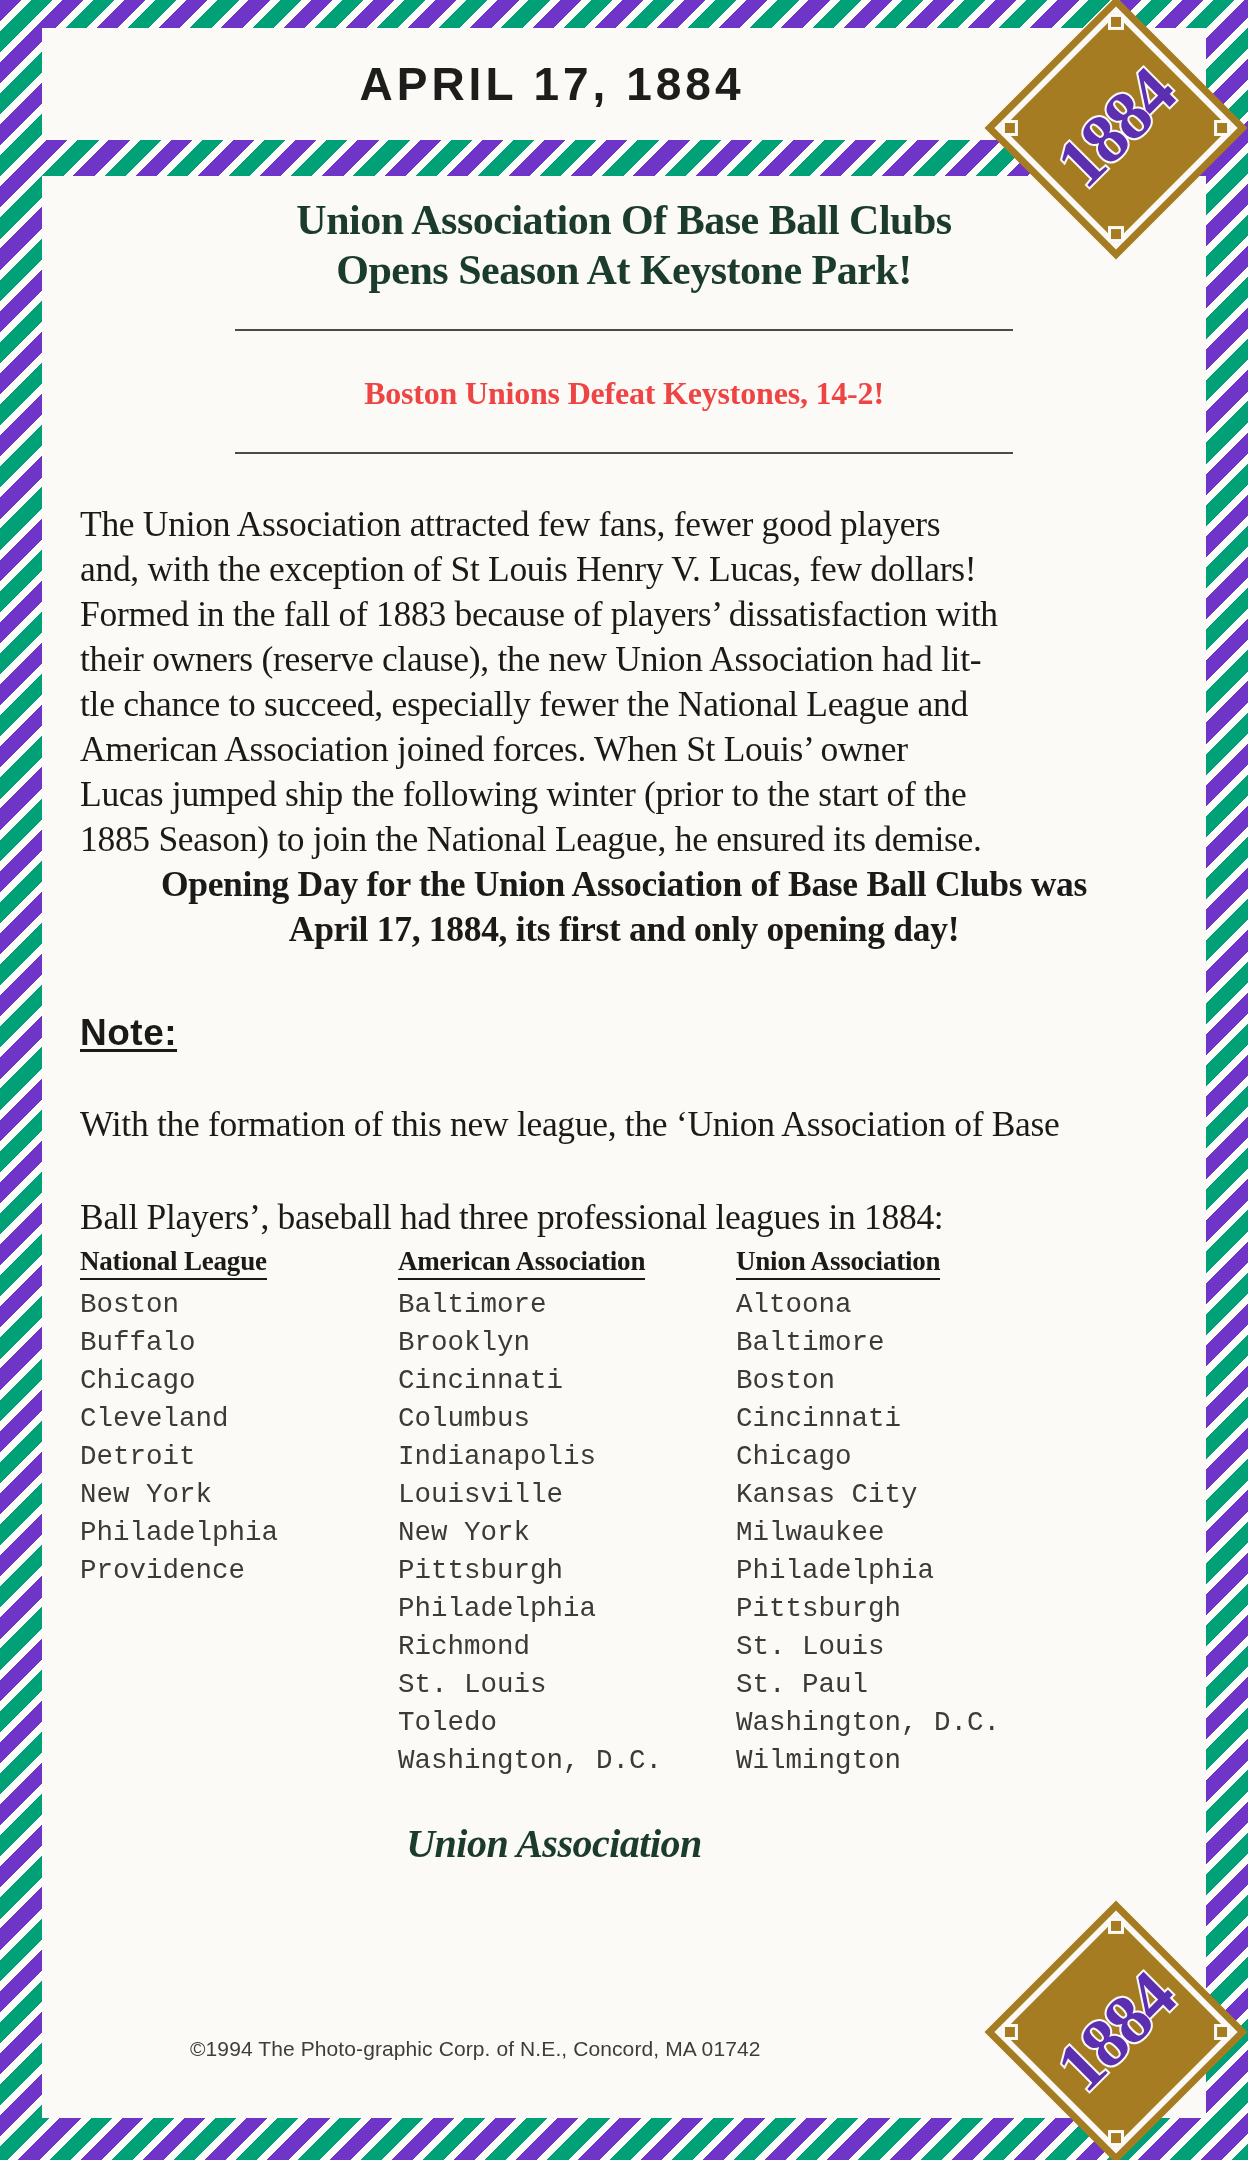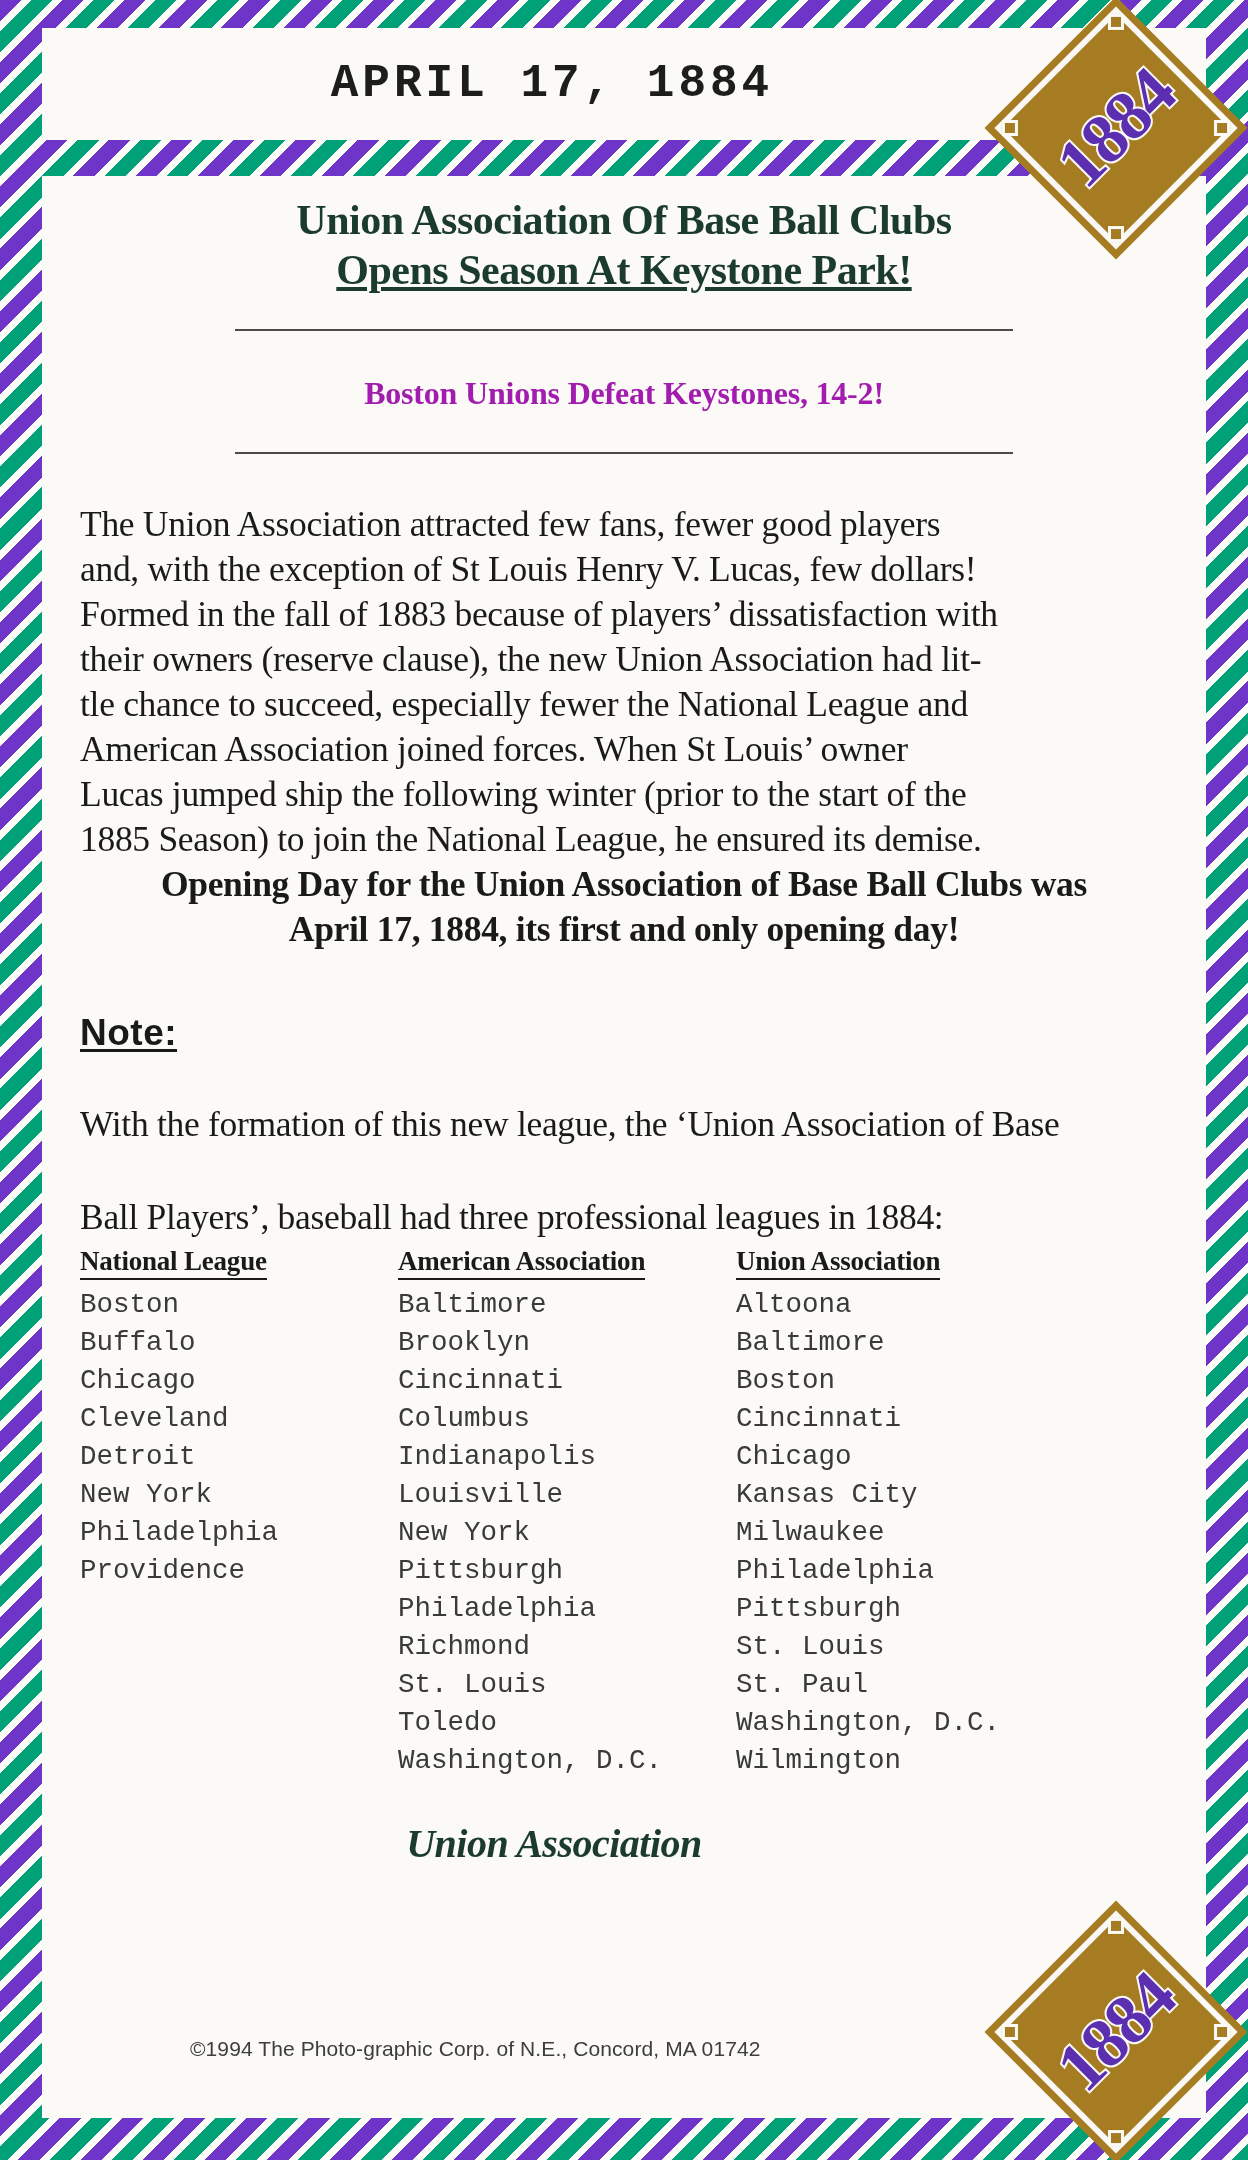--- a/index.html
+++ b/index.html
@@ -56,21 +56,21 @@
   
   .date-line {
     position: absolute;
     left: 42px;
     top: 28px;
     width: 1020px;
     height: 112px;
     display: flex;
     align-items: center;
     justify-content: center;
-    font-family: Liberation Mono, monospace;
+    font-family: Liberation Sans, sans-serif;
     font-weight: bold;
     font-size: 46px;
     letter-spacing: 4px;
     color: #1d1d1b;
     white-space: nowrap;
   }
 
   
   .diamond {
     position: absolute;
@@ -125,35 +125,35 @@
   .headline {
     text-align: center;
     font-family: "Liberation Serif", serif;
     font-weight: bold;
     font-size: 42px;
     line-height: 1.18;
     color: #1b3b2c;
     letter-spacing: -0.5px;
     margin: 0 40px;
   }
-  .headline .l2 { display: block; text-decoration: underline; }
+  .headline .l2 { display: block; }
 
   .rule {
     height: 2px;
     background: #4a4a46;
     margin: 34px auto 0;
     width: 778px;
   }
 
   .subhead {
     text-align: center;
     font-family: "Liberation Serif", serif;
     font-weight: bold;
     font-size: 32px;
-    color: #a21caf;
+    color: #ef4444;
     margin-top: 44px;
     letter-spacing: -0.2px;
   }
 
   .rule2 {
     height: 2px;
     background: #4a4a46;
     margin: 40px auto 0;
     width: 778px;
   }

